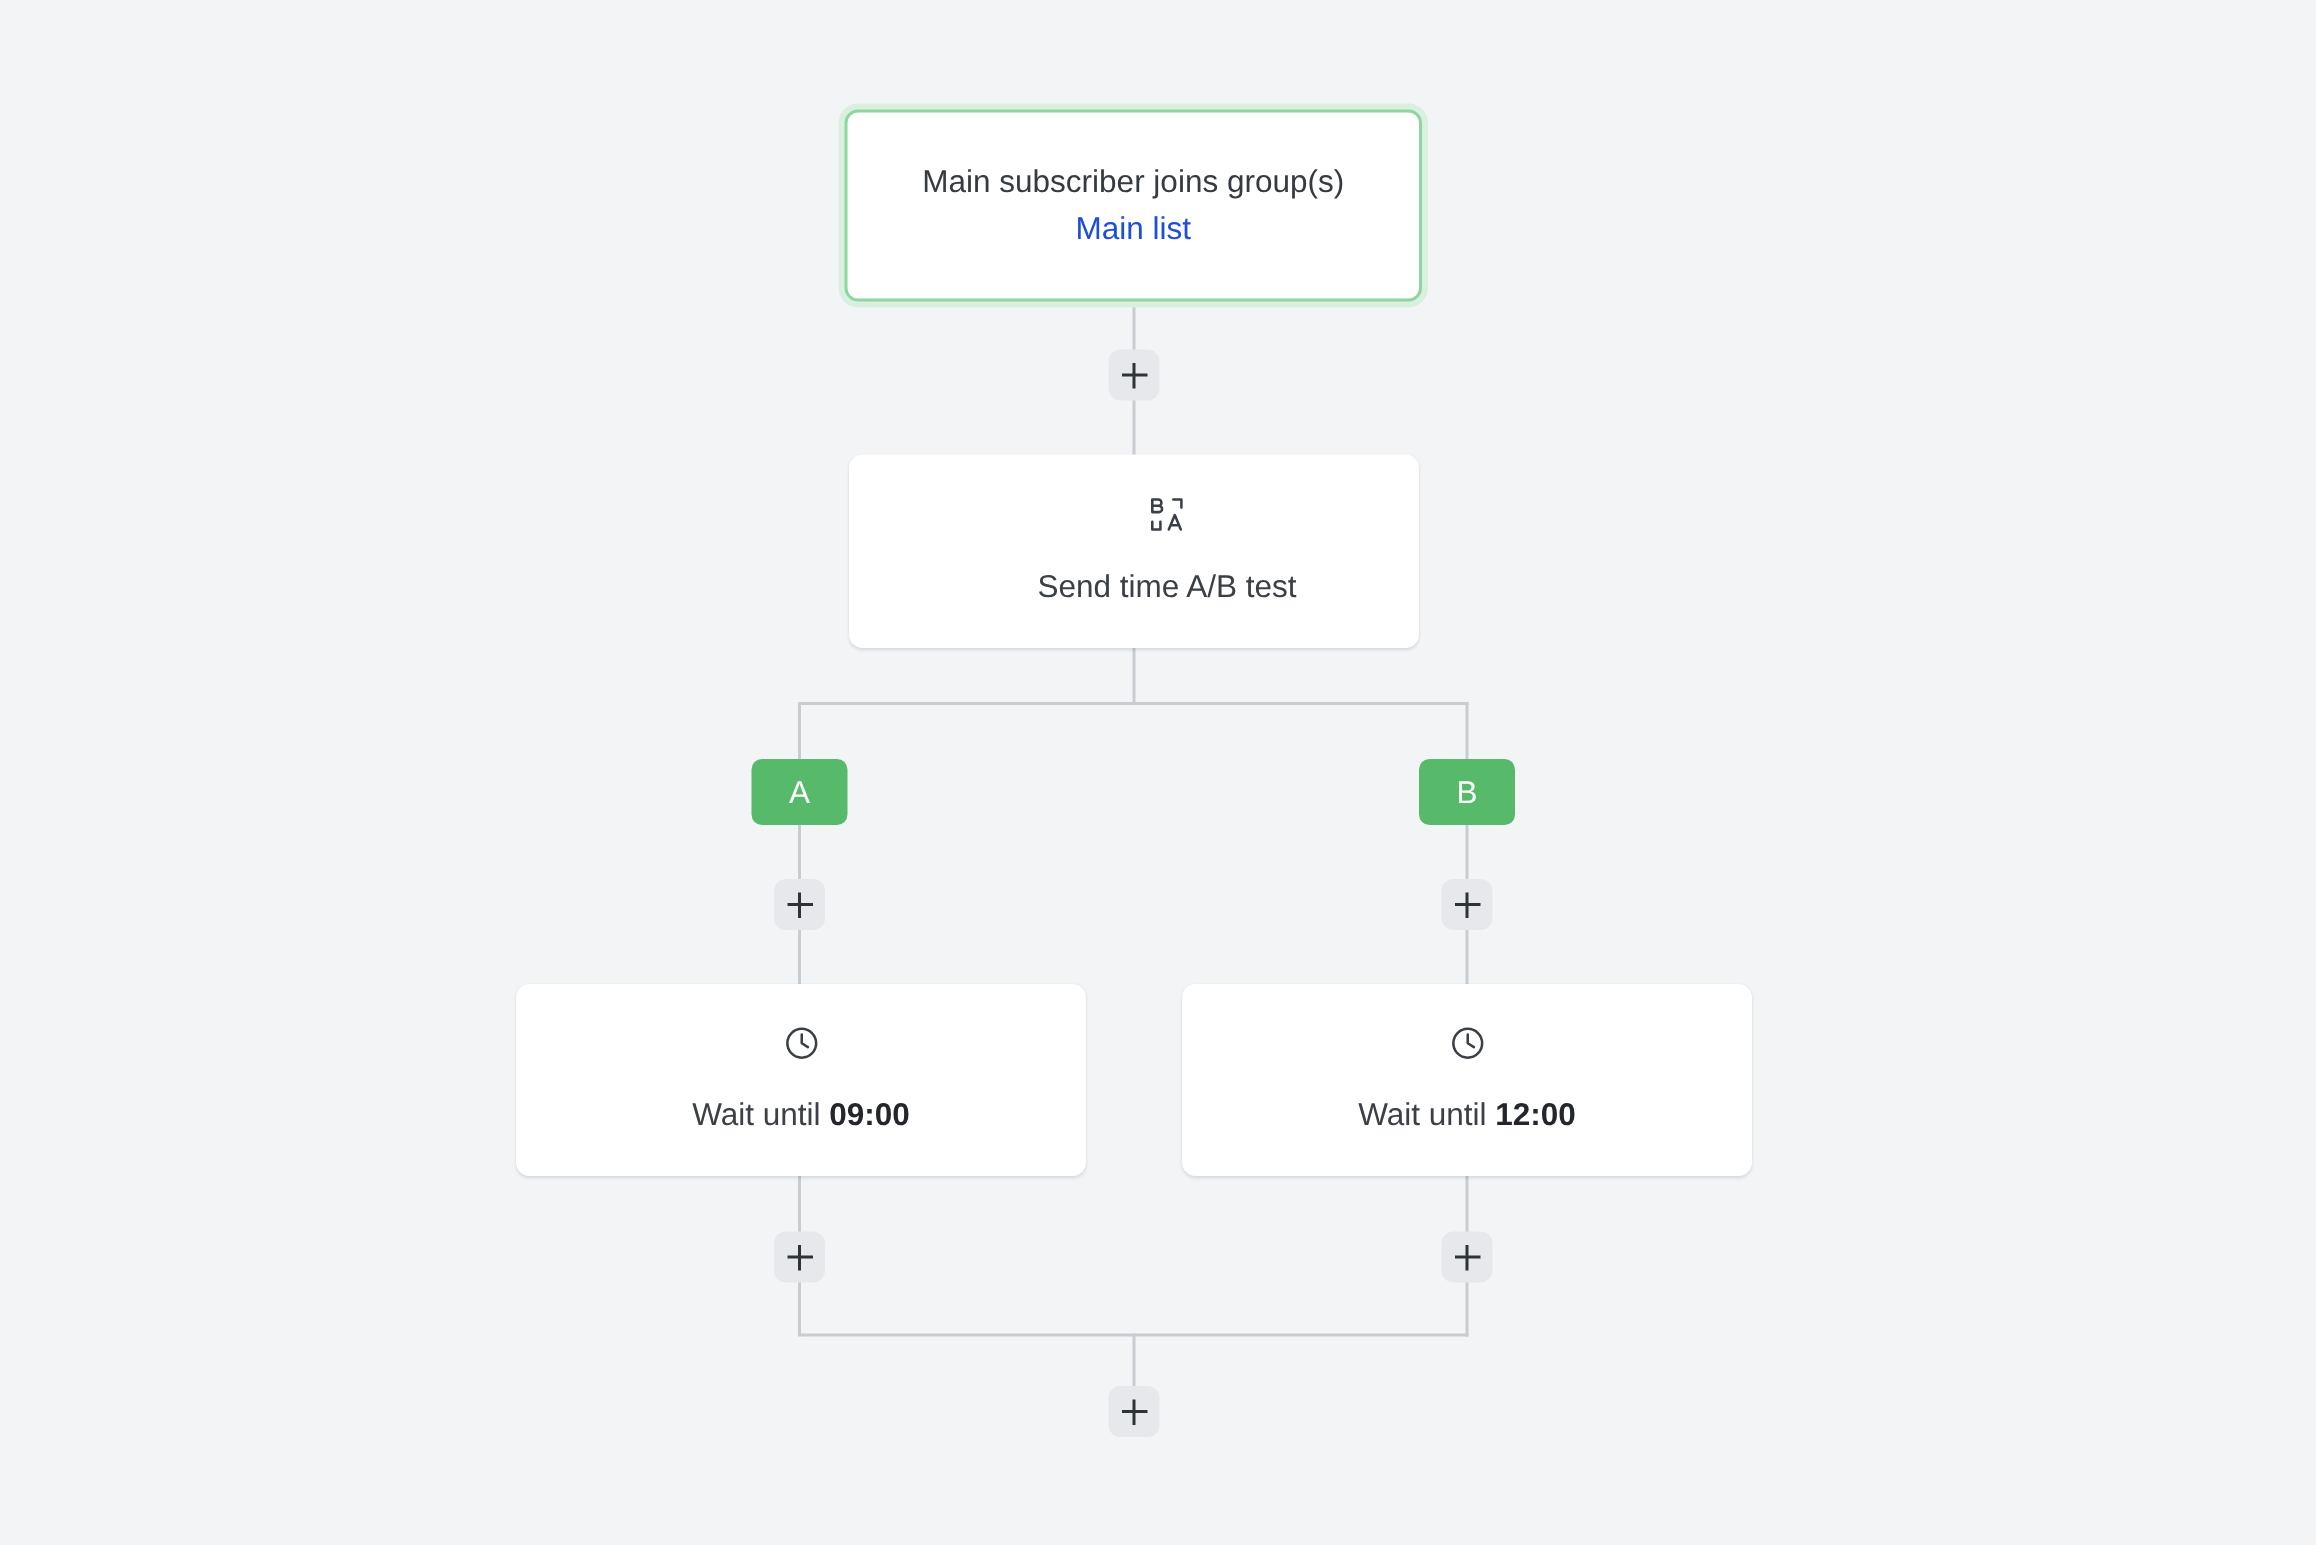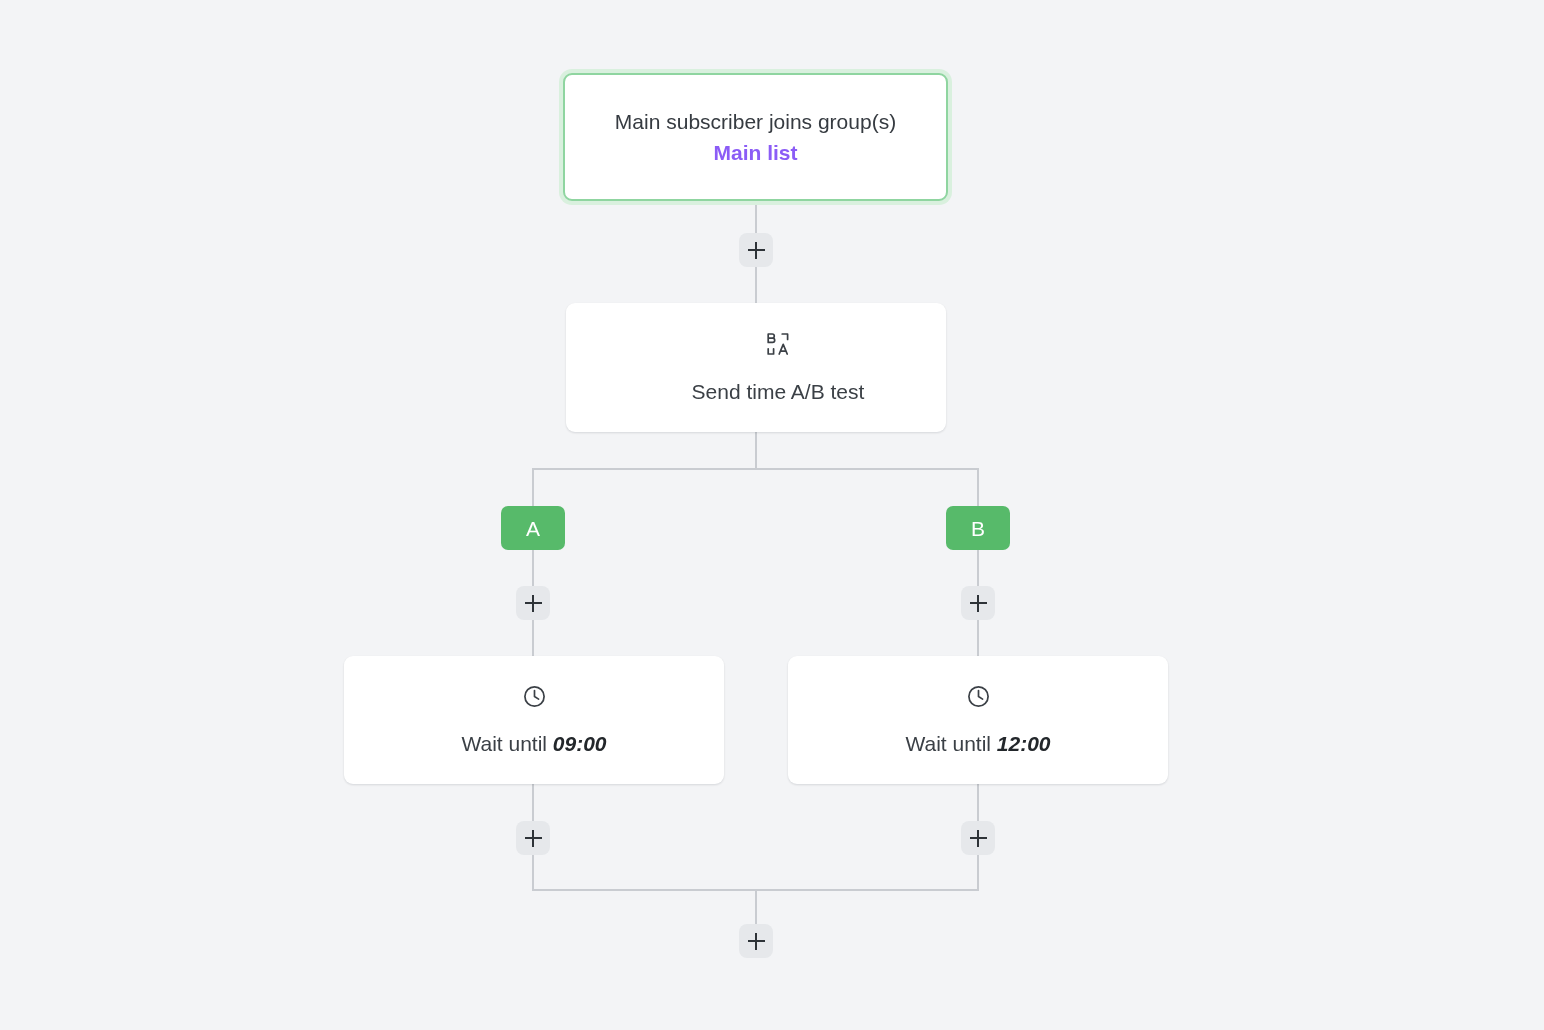--- a/index.html
+++ b/index.html
@@ -54,40 +54,39 @@
     box-shadow: 0 0 0 4px #d9f0de;
   }
   .trigger-text {
     font-size: 21px;
     line-height: 31px;
     color: #363b41;
     text-align: center;
     padding: 0 26px;
   }
   .trigger-text b {
-    font-weight: 700;
-    color: #8b5cf6;
+    font-weight: 400;
+    color: #1d4ed8;
   }
 
   
   .node-icon {
     display: block;
     margin-bottom: 18px;
     color: #3b4046;
   }
   .node-label {
     font-size: 21px;
     line-height: 26px;
     color: #3b4046;
     text-align: center;
   }
   .node-label b {
     font-weight: 700;
     color: #23272b;
-    font-style: italic;
   }
 
   
   .plus-btn {
     position: absolute;
     width: 34px;
     height: 34px;
     background: #e6e8eb;
     border-radius: 8px;
     display: flex;

